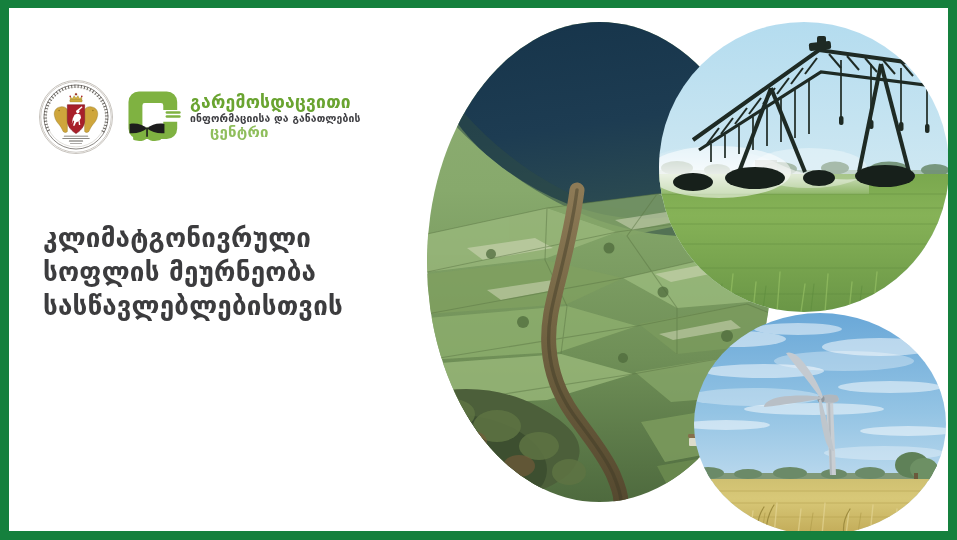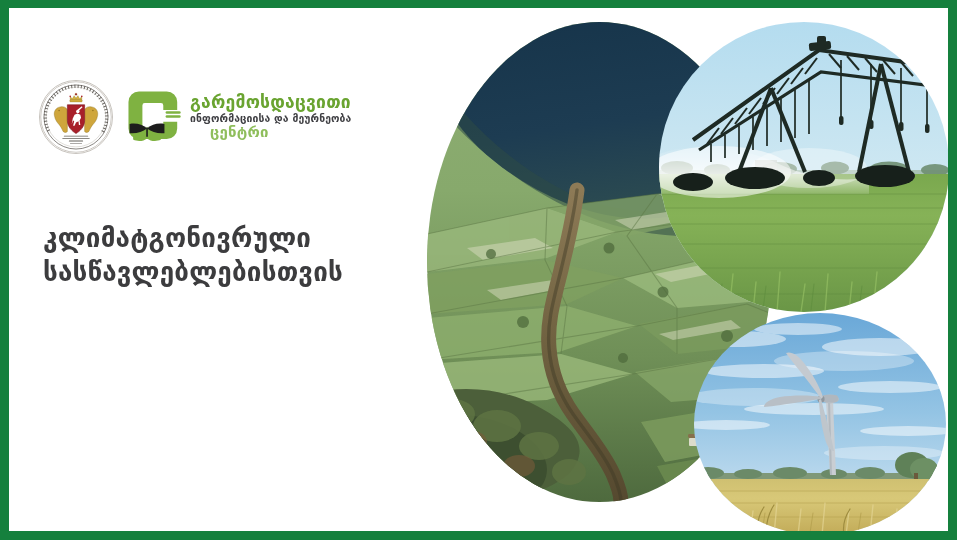--- a/index.html
+++ b/index.html
@@ -260,28 +260,29 @@
             <path d="M8,62 C20,60 30,63 38,70 C30,76 20,79 8,78 Z" fill="#1d1d1d"></path>
             <path d="M68,62 C56,60 46,63 38,70 C46,76 56,79 68,78 Z" fill="#1d1d1d"></path>
             <path d="M36.6,68 h2.8 v16 h-2.8 Z" fill="#1d1d1d"></path>
 
             <path d="M14,80 C24,78 32,81 38,87 C32,92 22,93 14,89 Z" fill="#7fb241"></path>
             <path d="M62,80 C52,78 44,81 38,87 C44,92 54,93 62,89 Z" fill="#7fb241"></path>
           </svg>
         </div>
         <div class="eiec-text">
           <span class="eiec-line-1">გარემოსდაცვითი</span>
-          <span class="eiec-line-2">ინფორმაციისა და მეურნეობა</span>
+          <span class="eiec-line-2">ინფორმაციისა და განათლების</span>
           <span class="eiec-line-3">ცენტრი</span>
         </div>
       </div>
     </div>
 
     <h1 class="headline">
       <span class="headline-line">კლიმატგონივრული</span>
+      <span class="headline-line">სოფლის მეურნეობა</span>
       <span class="headline-line">სასწავლებლებისთვის</span>
     </h1>
 
     <div class="collage">
 
       <div class="photo-circle circle-landscape">
         <svg viewBox="0 0 345 480" preserveAspectRatio="xMidYMid slice" aria-hidden="true">
           <defs>
             <linearGradient id="gFields" x1="0" y1="0" x2="0" y2="1">
               <stop offset="0%" stop-color="#8fae74"></stop>

